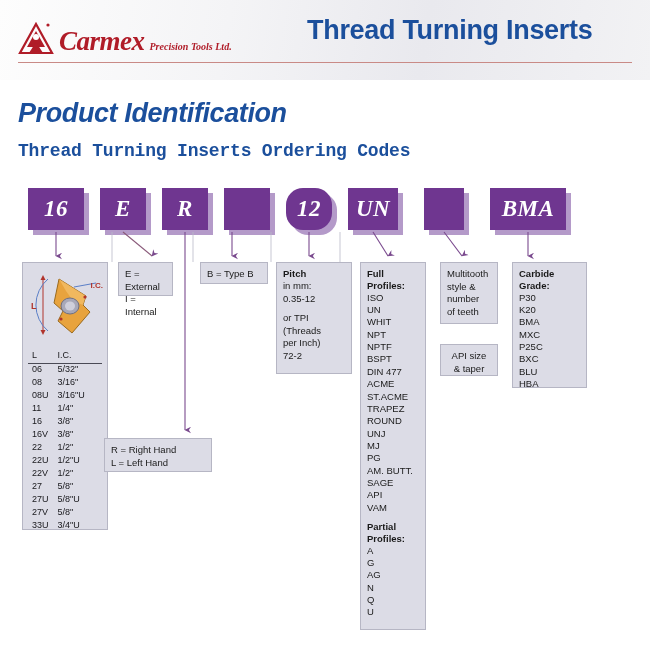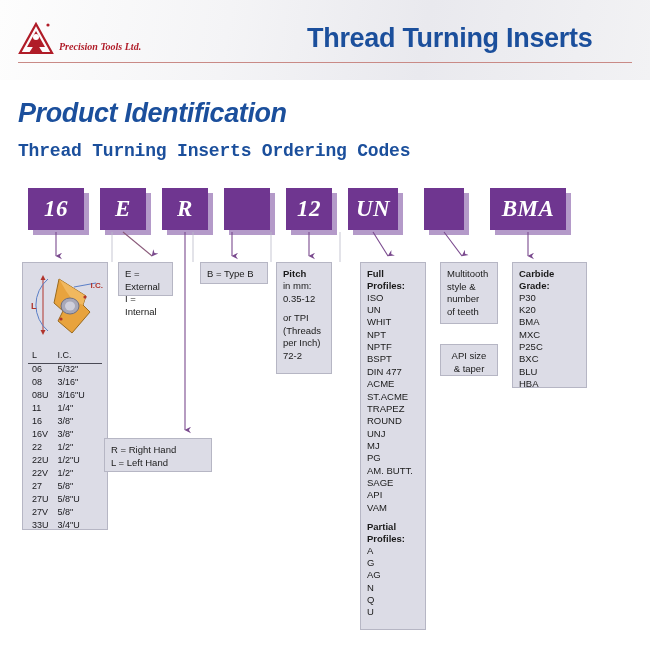--- a/index.html
+++ b/index.html
@@ -26,21 +26,21 @@
     font-style:italic; font-weight:bold; font-size:27px;
     color:#b01c28; letter-spacing:-0.5px; line-height:1;
     margin-bottom:1px;
   }
   #logo-sub {
     font-family:"Liberation Serif", serif;
     font-style:italic; font-weight:bold; font-size:10px;
     color:#b01c28; line-height:1; margin-bottom:4px;
   }
   #header-title {
-    position:absolute; left:307px; top:23px;
+    position:absolute; left:307px; top:15px;
     font-size:27px; font-weight:bold; color:#1b4f9c;
     letter-spacing:-0.3px;
   }
   #header-rule {
     position:absolute; left:18px; top:62px; width:614px; height:1px;
     background:#c98a86;
   }
 
   
   #page-title {
@@ -105,21 +105,21 @@
     padding:0 0 1px 0;
   }
   table.spec th:first-child { width:40%; padding-left:4px; }
   table.spec td { padding:0.5px 0; }
   table.spec td:first-child { padding-left:4px; }
 
   
   #panel-ei   { left:118px; top:262px; width:55px; height:34px; }
   #panel-b    { left:200px; top:262px; width:68px; height:22px; }
   #panel-rl   { left:104px; top:438px; width:108px; height:34px; }
-  #panel-pitch{ left:276px; top:262px; width:56px; height:112px; }
+  #panel-pitch{ left:276px; top:262px; width:76px; height:112px; }
   #panel-profiles { left:360px; top:262px; width:66px; height:368px; }
   #panel-multi{ left:440px; top:262px; width:58px; height:62px; }
   #panel-api  { left:440px; top:344px; width:58px; height:32px;text-align:center; }
   #panel-grade{ left:512px; top:262px; width:75px; height:126px; }
 
   .plist { margin:0; padding:0; list-style:none; }
   .plist li { line-height:1.3; }
   .phead { font-weight:bold; line-height:1.25; }
   .gap { height:7px; }
 </style>
@@ -131,20 +131,21 @@
   <div id="logo-wrap">
     <div id="logo-mark">
       <svg width="36" height="34" viewBox="0 0 36 34">
         <polygon points="18,2 34,31 2,31" fill="none" stroke="#b01c28" stroke-width="2.2"></polygon>
         <polygon points="18,9 27,25 9,25" fill="#b01c28"></polygon>
         <polygon points="18,20 25,31 11,31" fill="#b01c28"></polygon>
         <circle cx="18" cy="15" r="3" fill="#ffffff"></circle>
         <circle cx="30" cy="3" r="1.6" fill="#b01c28"></circle>
       </svg>
     </div>
+    <div id="logo-name">Carmex</div>
     <div id="logo-sub">Precision Tools Ltd.</div>
   </div>
 
   <div id="header-title">Thread Turning Inserts</div>
   <div id="header-rule"></div>
 </div>
 
 <div id="page-title">Product Identification</div>
 <div id="page-subtitle">Thread Turning Inserts Ordering Codes</div>
 
@@ -153,21 +154,21 @@
   </div>
 <div class="code-box" style="left:100px;width:46px;">
   <span>E</span>
   </div>
 <div class="code-box" style="left:162px;width:46px;">
   <span>R</span>
   </div>
 <div class="code-box" style="left:224px;width:46px;">
   <span></span>
   </div>
-<div class="code-box" style="left:286px;width:46px;">
+<div class="code-box" style="left:286px;width:46px;border-radius:17px;">
   <span>12</span>
   </div>
 <div class="code-box" style="left:348px;width:50px;">
   <span>UN</span>
   </div>
 <div class="code-box" style="left:424px;width:40px;">
   <span></span>
   </div>
 <div class="code-box" style="left:490px;width:76px;">
   <span>BMA</span>

